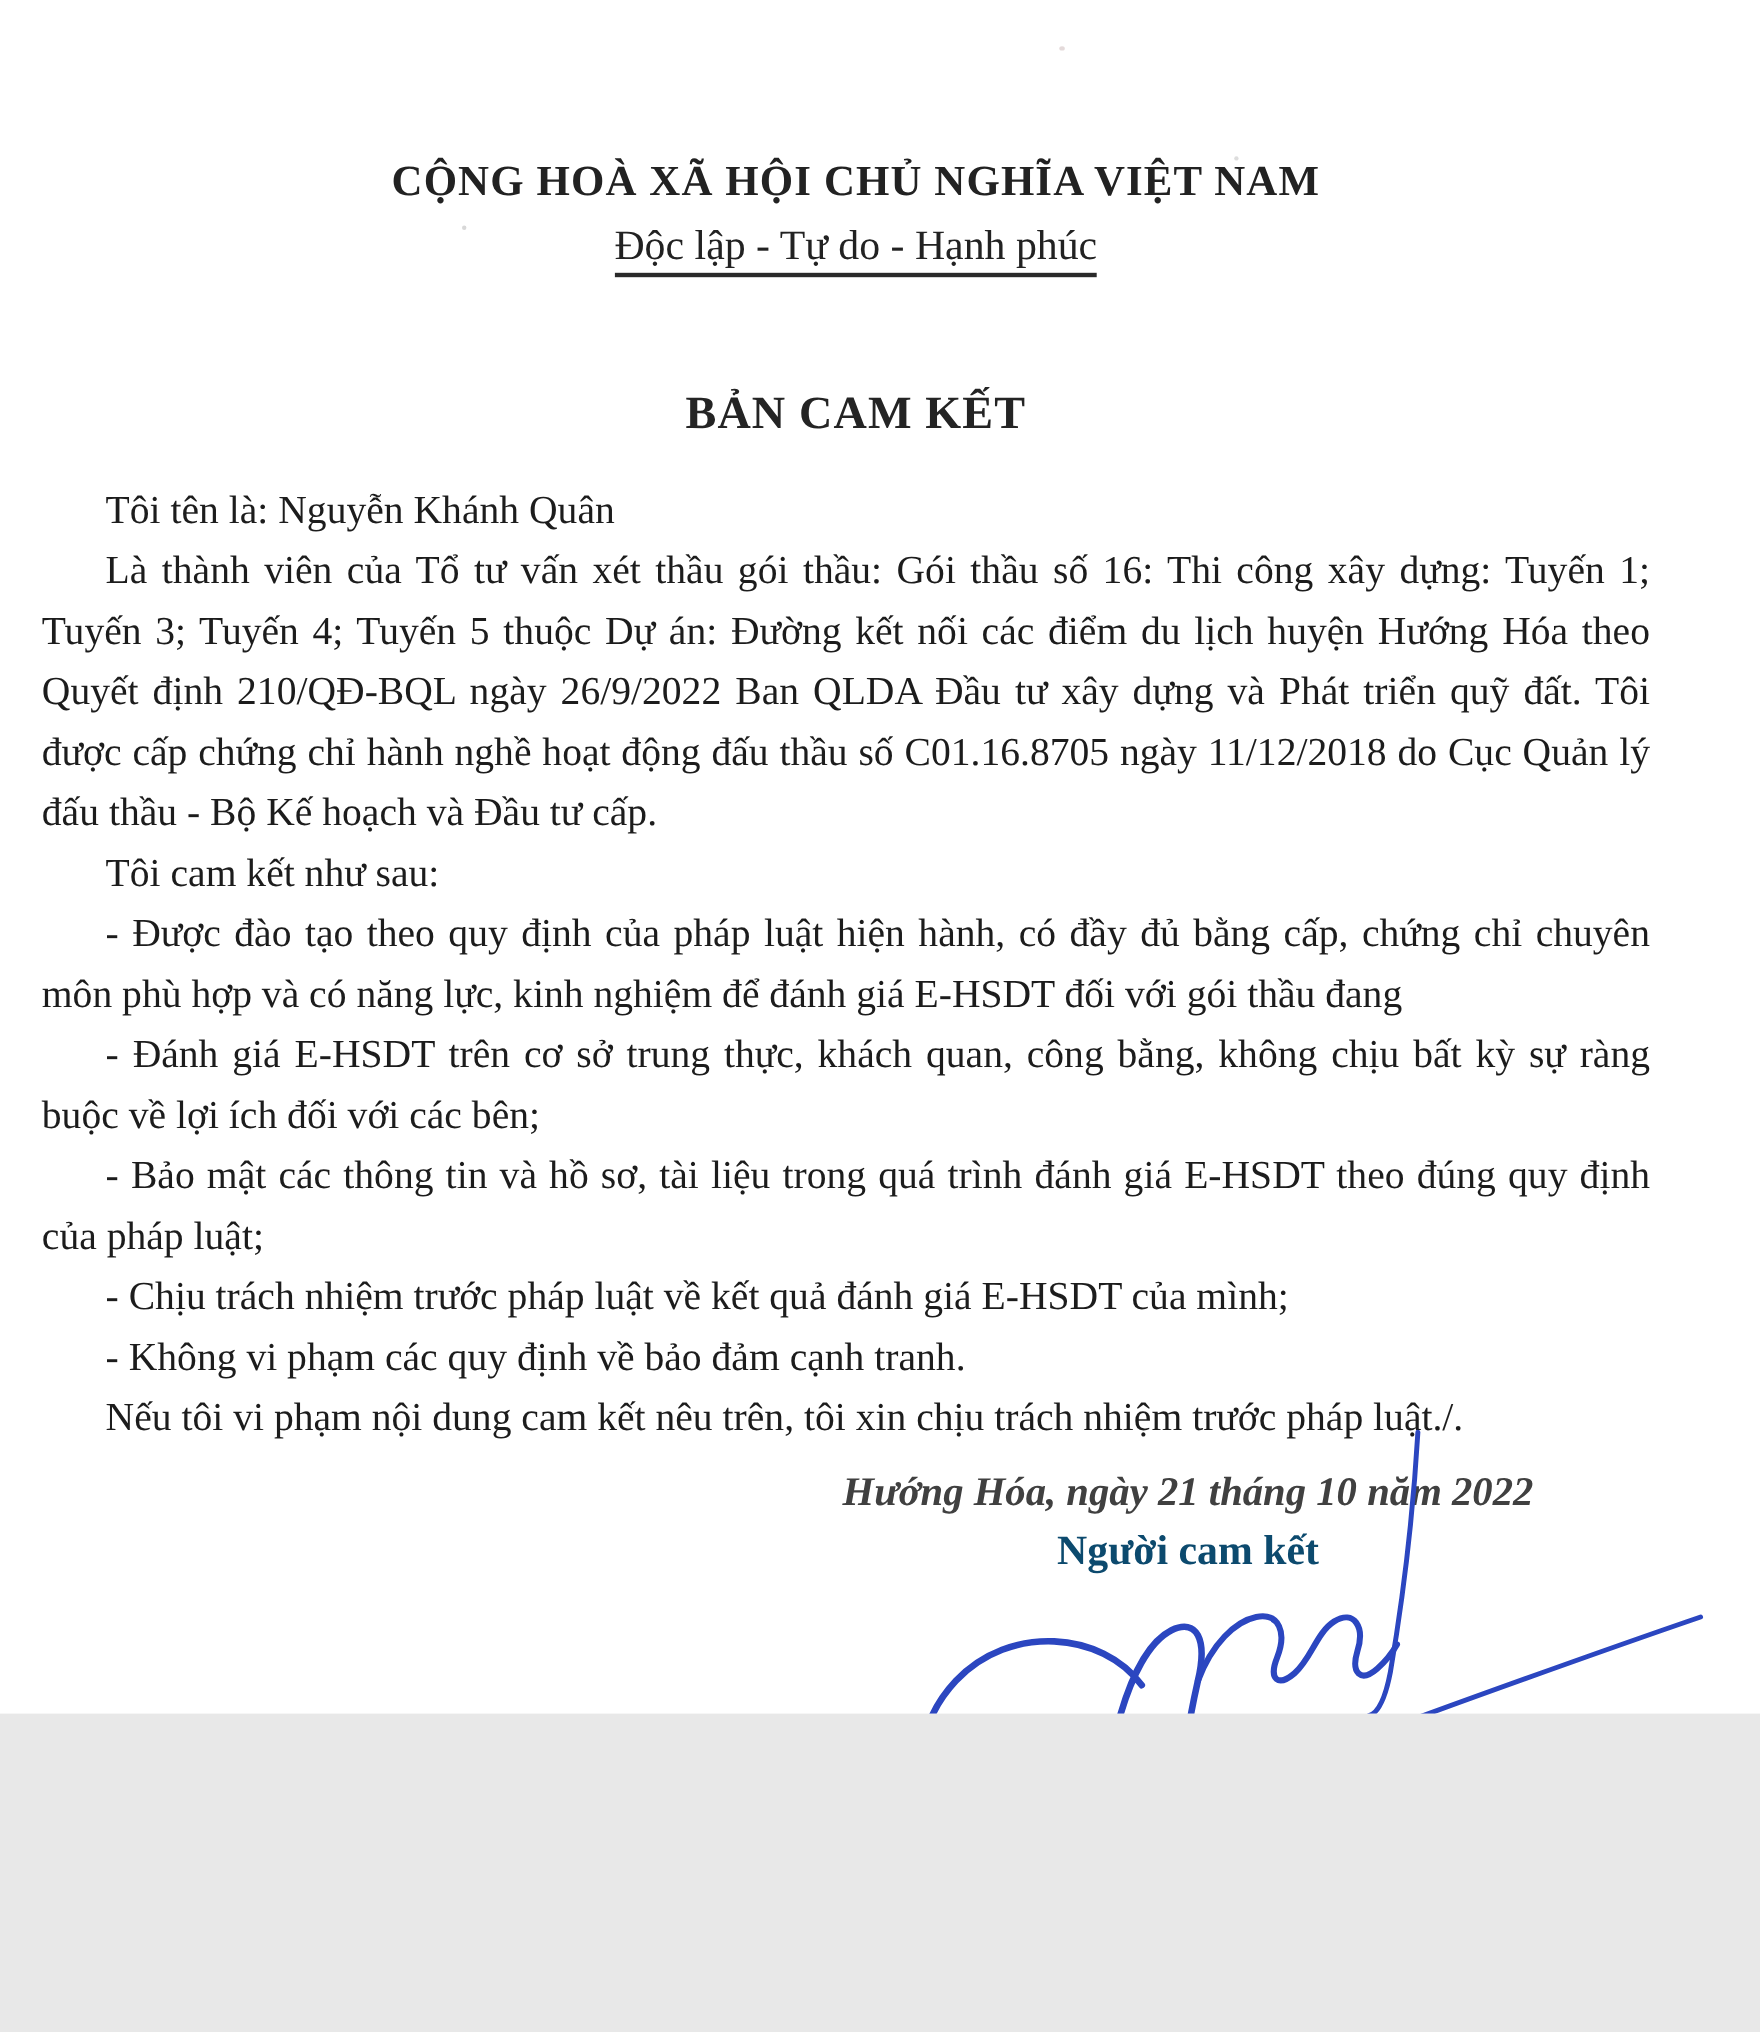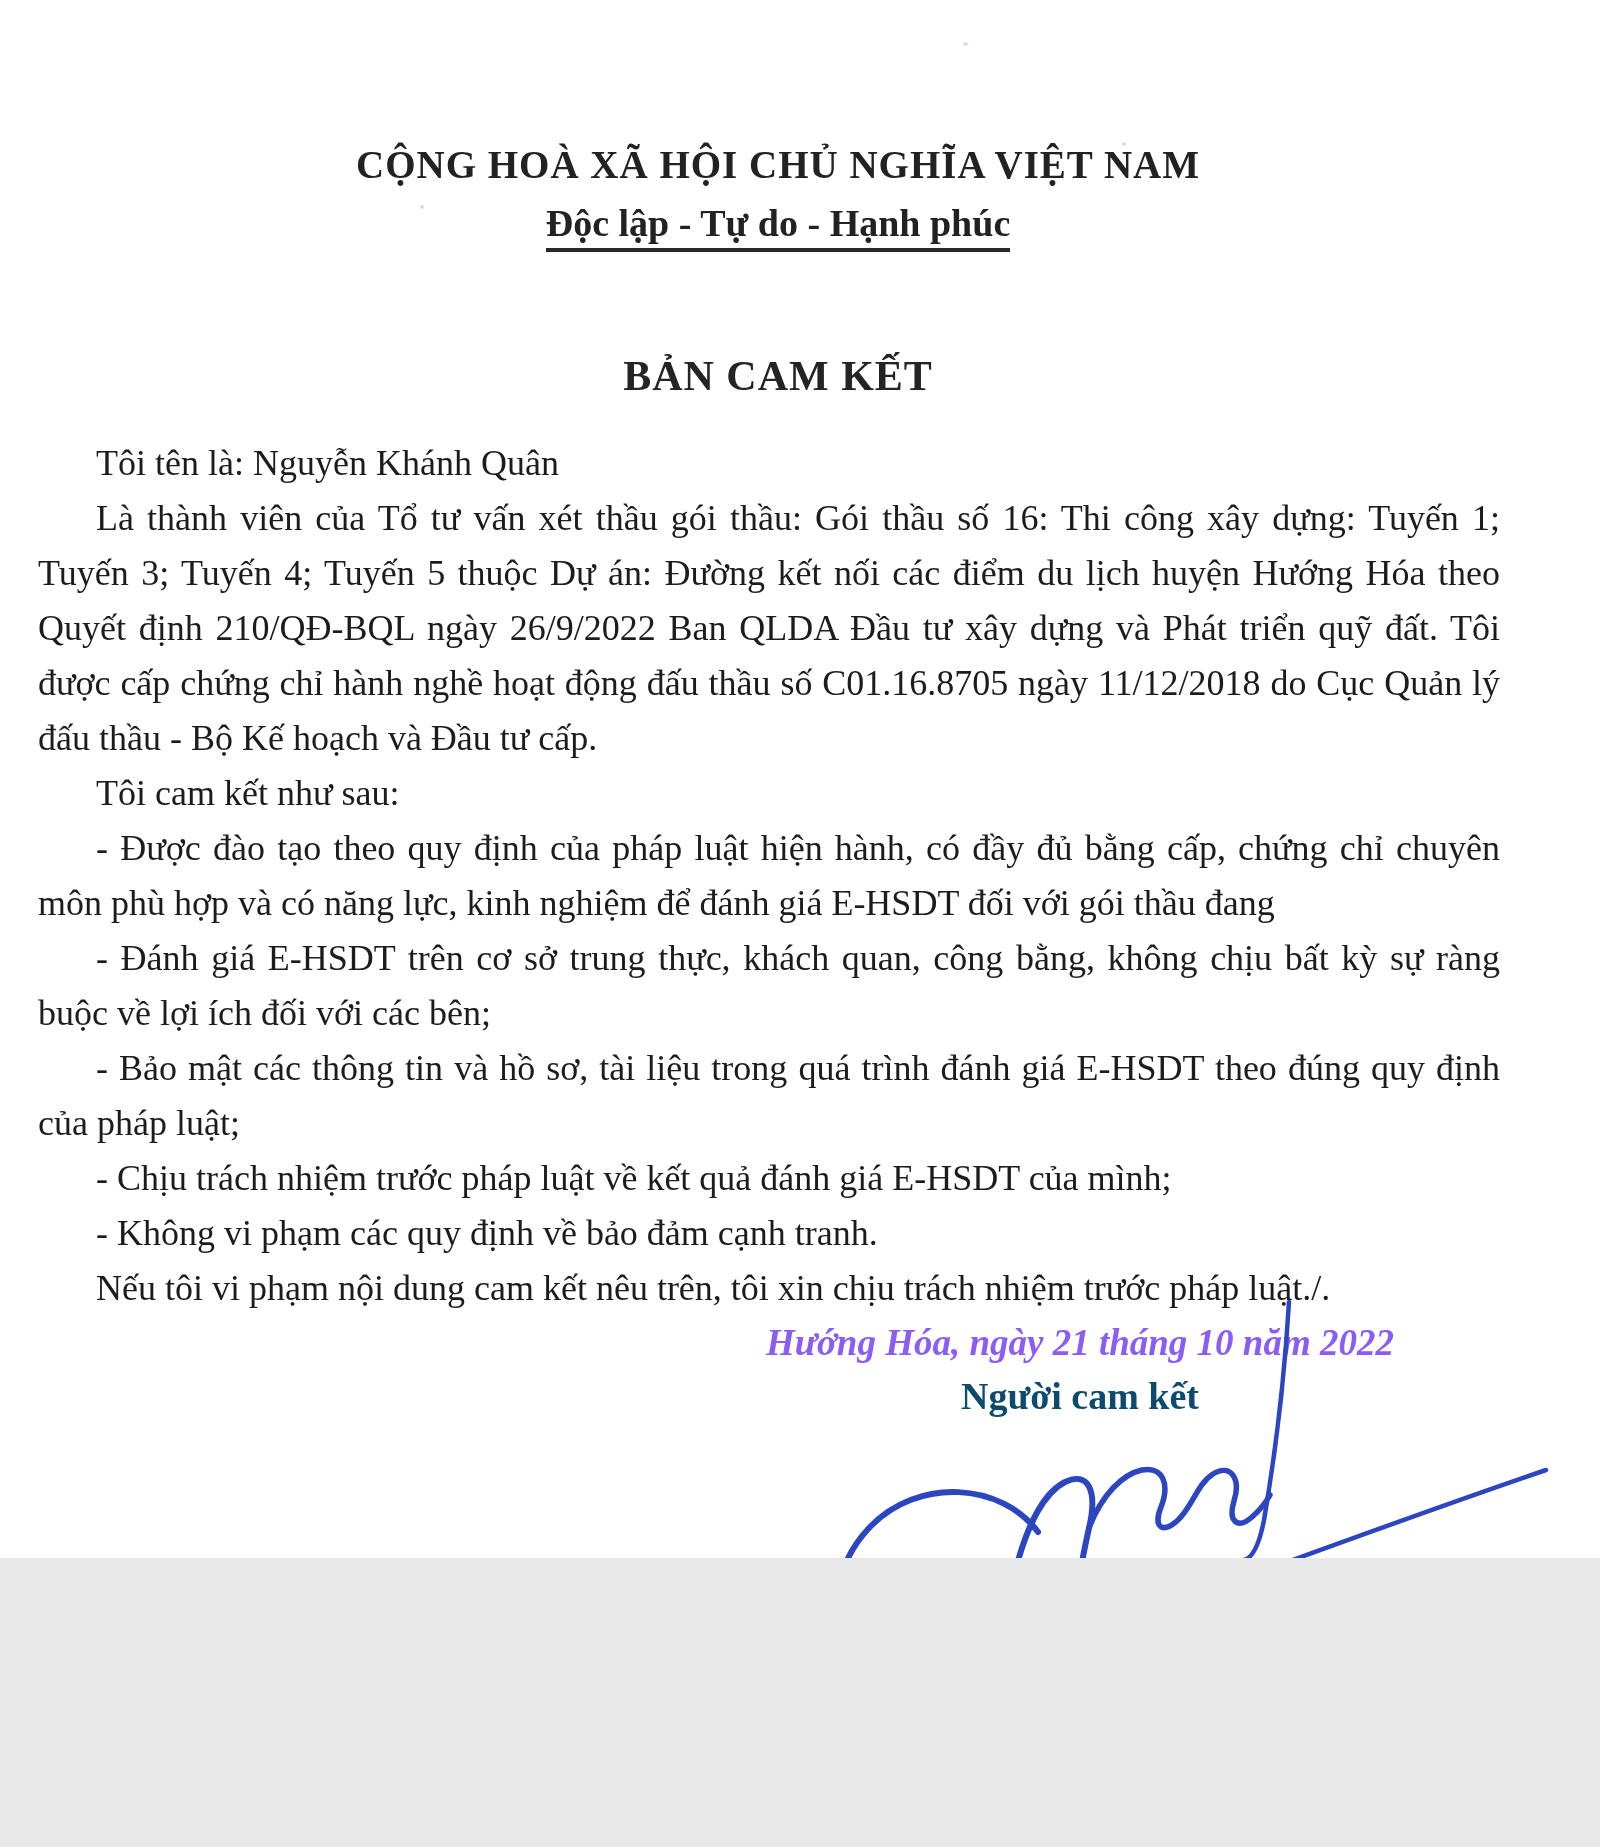--- a/index.html
+++ b/index.html
@@ -15,21 +15,21 @@
   .header{
     position:absolute;top:142px;left:0;width:1556px;
     text-align:center;
   }
   .motto1{
     font-size:39px;font-weight:bold;letter-spacing:1px;color:#222;
   }
   .motto2-wrap{margin-top:14px;}
   .motto2{
     display:inline-block;
-    font-size:38px;font-weight:bold;color:#222;
+    font-size:38px;font-weight:normal;color:#222;
     padding-bottom:3px;
     border-bottom:4px solid #2a2a2a;
   }
   .doc-title{
     position:absolute;top:352px;left:0;width:1556px;
     text-align:center;
     font-size:42px;font-weight:bold;letter-spacing:1px;color:#242424;
   }
   .body-text{
     position:absolute;top:436px;left:38px;width:1462px;
@@ -38,22 +38,23 @@
   }
   .body-text p{
     margin:0;
     text-indent:58px;
   }
   .sign-block{
     position:absolute;left:700px;top:1320px;width:760px;
     text-align:center;
   }
   .date-line{
-    font-size:37px;font-weight:bold;font-style:italic;color:#8b5cf6;
+    font-size:37px;font-weight:bold;font-style:italic;color:#404040;
     line-height:46px;
+    margin-top:14px;
   }
   .signer-role{
     margin-top:8px;
     font-size:38px;font-weight:bold;color:#0c4a6e;
   }
   .signer-name{
     position:absolute;left:700px;top:1676px;width:760px;
     text-align:center;
     font-size:39px;font-weight:bold;color:#1e1e1e;
   }

